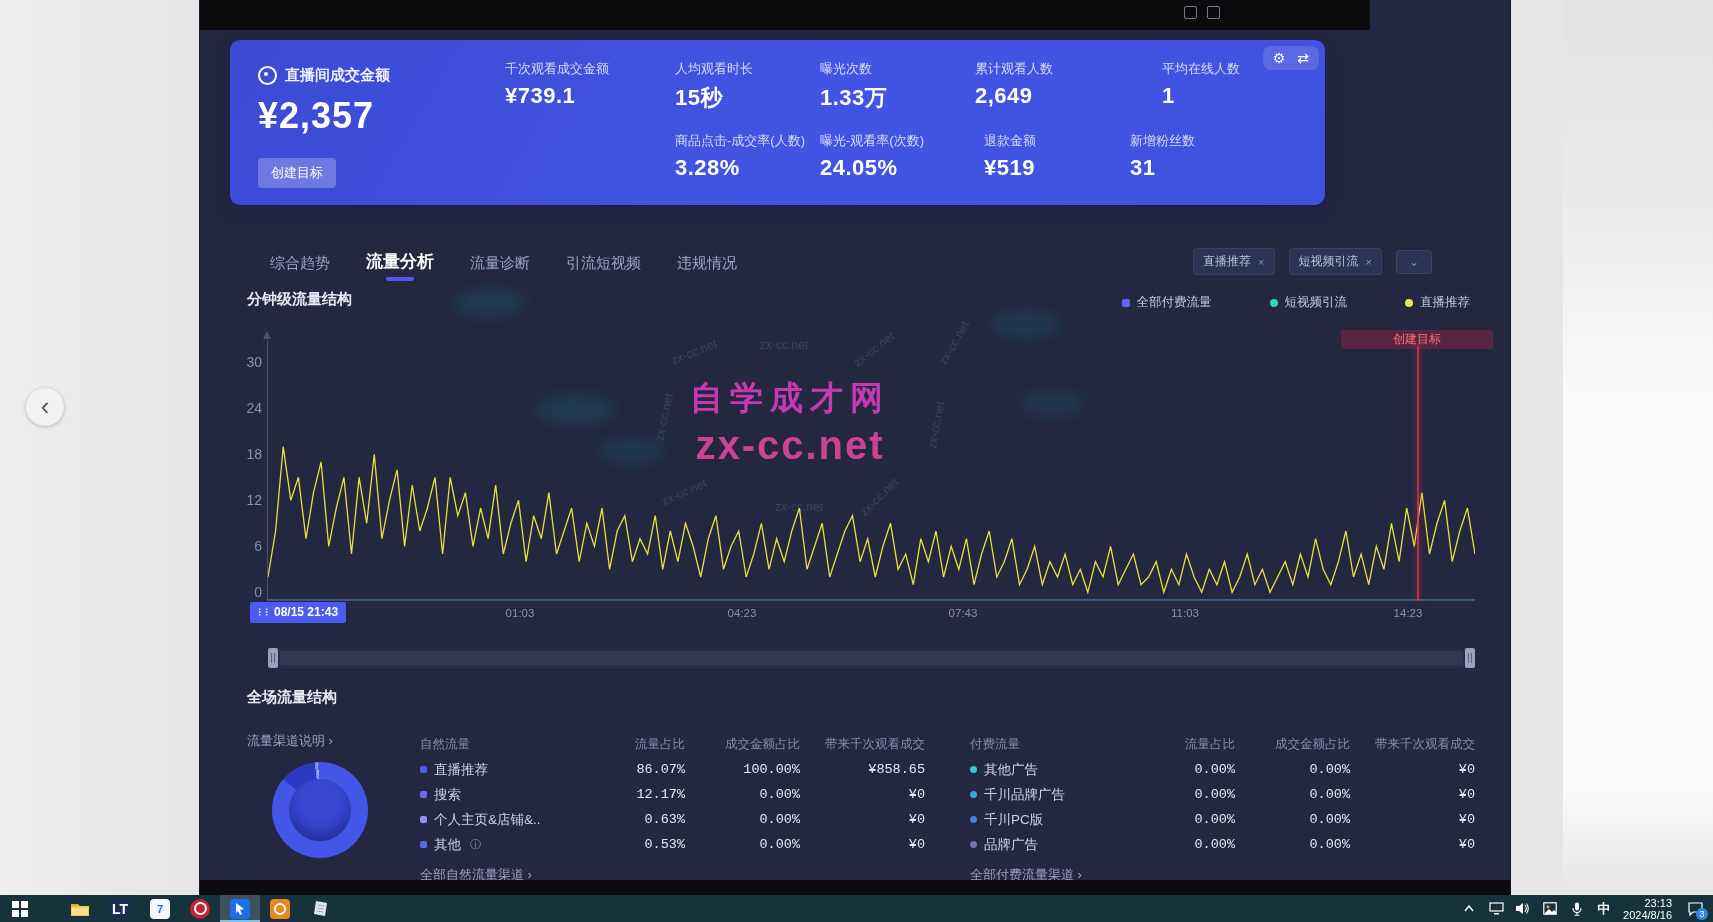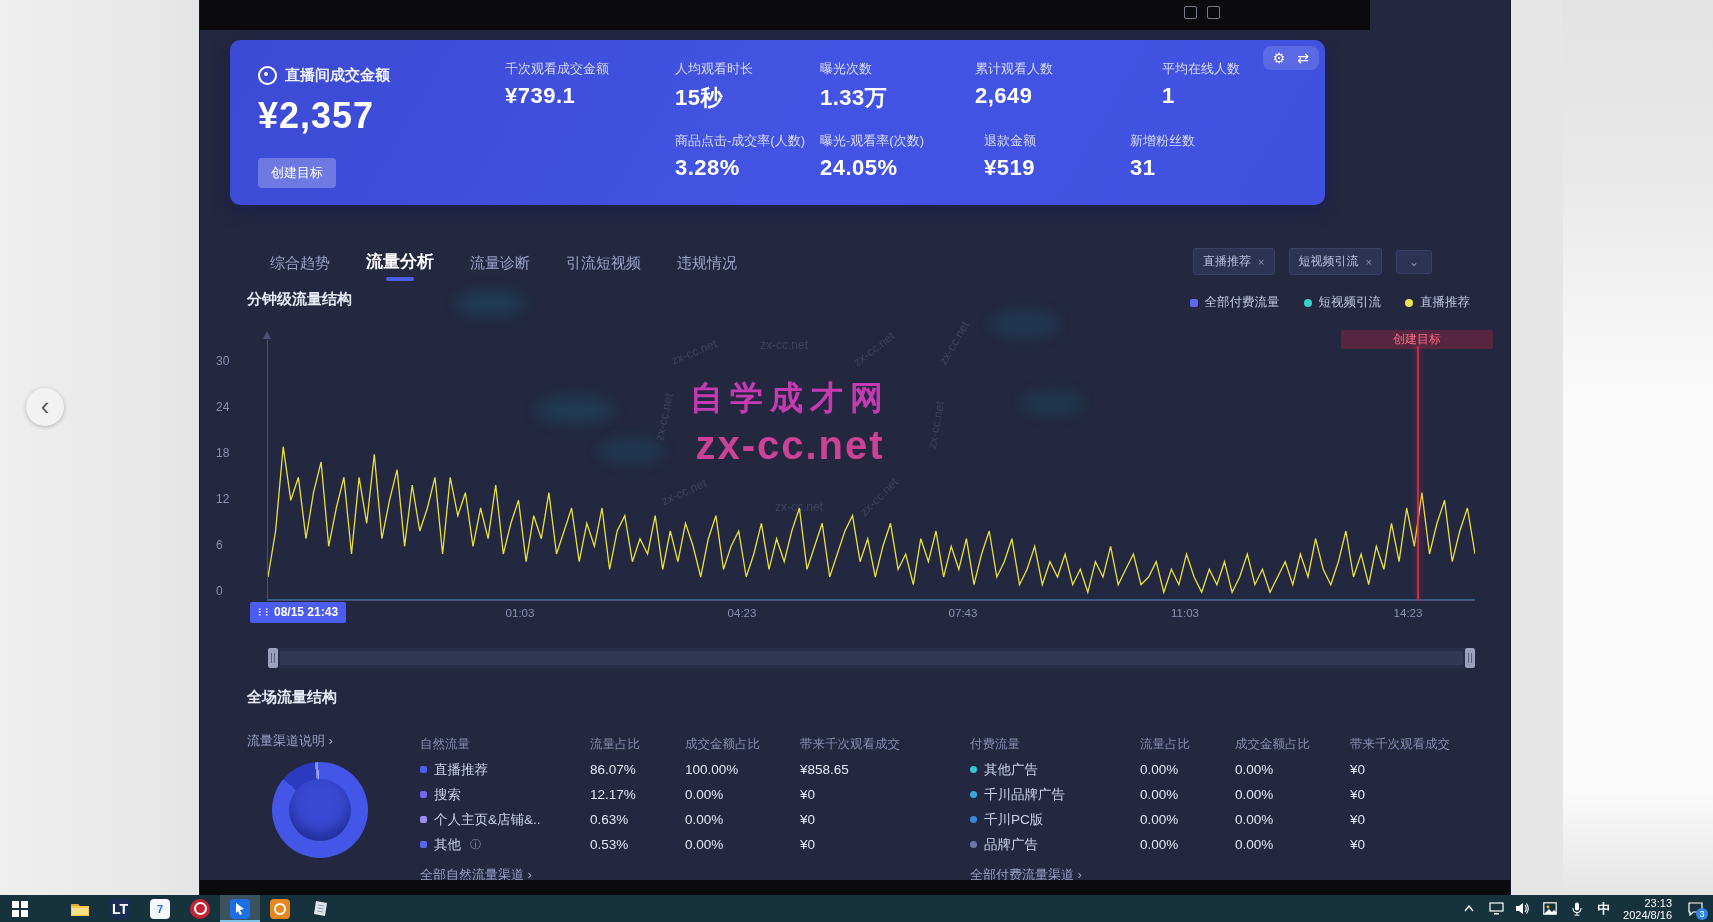--- a/index.html
+++ b/index.html
@@ -29,26 +29,26 @@
   .tabs{left:70px;top:250px;display:flex;gap:36px;align-items:flex-end;}
   .tab{color:#9aa2c6;font-size:15px;padding-bottom:10px;position:relative;cursor:pointer;white-space:nowrap;}
   .tab.active{color:#fff;font-size:17px;font-weight:bold;}
   .tab.active::after{content:"";position:absolute;left:50%;transform:translateX(-50%);bottom:2px;width:28px;height:4px;border-radius:2px;background:#4d5cf0;}
   .tagrow{top:248px;right:78px;display:flex;gap:14px;align-items:center;}
   .tag{background:#2d3352;border:1px solid #3a4166;color:#b9c0de;font-size:12px;padding:4px 9px;border-radius:3px;display:flex;gap:7px;align-items:center;cursor:pointer;white-space:nowrap;}
   .tag .x{color:#8a91b4;font-size:11px;}
   .tag.chev{padding:4px 12px;color:#8a91b4;}
   
   .sec-title{color:#e8eaf5;font-size:15px;font-weight:bold;}
-  .legend{top:294px;right:40px;display:flex;gap:24px;align-items:center;}
+  .legend{top:294px;right:40px;display:flex;gap:58px;align-items:center;}
   .lg-item{display:flex;gap:7px;align-items:center;color:#c3c9e6;font-size:12.5px;white-space:nowrap;}
   .sw{width:8px;height:8px;border-radius:50%;}
   .sw.square{border-radius:2px;}
   
-  .ytick{width:46px;text-align:left;color:#8a91b4;font-size:12px;}
+  .ytick{width:46px;text-align:right;color:#8a91b4;font-size:14px;}
   .yaxis{left:67px;top:340px;width:1px;height:260px;background:#4b5175;}
   .yarrow{left:63px;top:331px;width:0;height:0;border-left:4.5px solid transparent;border-right:4.5px solid transparent;border-bottom:8px solid #4b5175;}
   .baseline{left:67px;top:600px;width:1208px;height:1px;background:#4b5175;}
   .xtick{top:607px;width:70px;text-align:center;color:#8a91b4;font-size:11.5px;}
   .timechip{left:50px;top:602px;background:#4d5cf0;color:#fff;font-size:12px;font-weight:bold;padding:3px 8px 4px 5px;border-radius:2px;display:flex;gap:5px;align-items:center;cursor:grab;}
   .timechip .grip{font-size:9px;letter-spacing:-2px;opacity:.8;}
   .marker-line{top:346px;width:2px;height:254px;background:rgba(232,48,72,.8);box-shadow:0 0 6px rgba(232,48,72,.7);}
   .marker-label{top:330px;width:152px;height:19px;background:rgba(205,35,65,.30);border-radius:2px;color:#ff6b7d;font-size:12px;text-align:center;line-height:19px;filter:blur(.7px);}
   
   .brush{left:68px;top:648px;width:1207px;height:20px;background:#272c48;border-radius:3px;}
@@ -56,21 +56,21 @@
   .handle{top:0;width:10px;height:20px;background:#9aa0bd;border-radius:2px;cursor:ew-resize;}
   .handle::after{content:"";position:absolute;left:3px;top:5px;width:1px;height:10px;background:#5c617c;box-shadow:3px 0 0 #5c617c;}
   
   .link{color:#9aa2c6;font-size:13px;cursor:pointer;white-space:nowrap;}
   .donut{left:72px;top:762px;width:96px;height:96px;border-radius:50%;}
   .donut::after{content:"";position:absolute;left:17px;top:17px;width:62px;height:62px;border-radius:50%;background:#3a49d4;box-shadow:inset 0 -8px 14px rgba(10,20,90,.5);}
   .tbl{width:505px;}
   .trow{display:grid;grid-template-columns:170px 95px 115px 125px;align-items:center;height:25px;}
   .th{color:#868db0;font-size:12.5px;}
   .td{color:#e3e7f7;font-size:13.5px;}
-  .num{}
+  .num{text-align:right;font-family:Liberation Mono, monospace;}
   .rowlab{display:flex;align-items:center;gap:7px;color:#ccd2ee;font-size:13.5px;white-space:nowrap;overflow:hidden;}
   .bullet{width:7px;height:7px;border-radius:2px;flex:0 0 auto;}
   .paid .bullet{border-radius:50%;}
   .info-ic{color:#8a91b4;font-size:11px;margin-left:2px;}
   
   .wm-center{left:400px;top:376px;width:380px;text-align:center;pointer-events:none;}
   .wm-brand{color:rgba(226,62,200,.85);font-size:33px;font-weight:bold;letter-spacing:7px;filter:blur(.4px);}
   .wm-site{color:rgba(242,72,168,.82);font-size:40px;font-weight:bold;letter-spacing:2px;filter:blur(.5px);margin-top:2px;}
   .wm{color:rgba(200,206,232,.16);font-size:12px;pointer-events:none;white-space:nowrap;}
   .blob{border-radius:50%;filter:blur(7px);pointer-events:none;}

